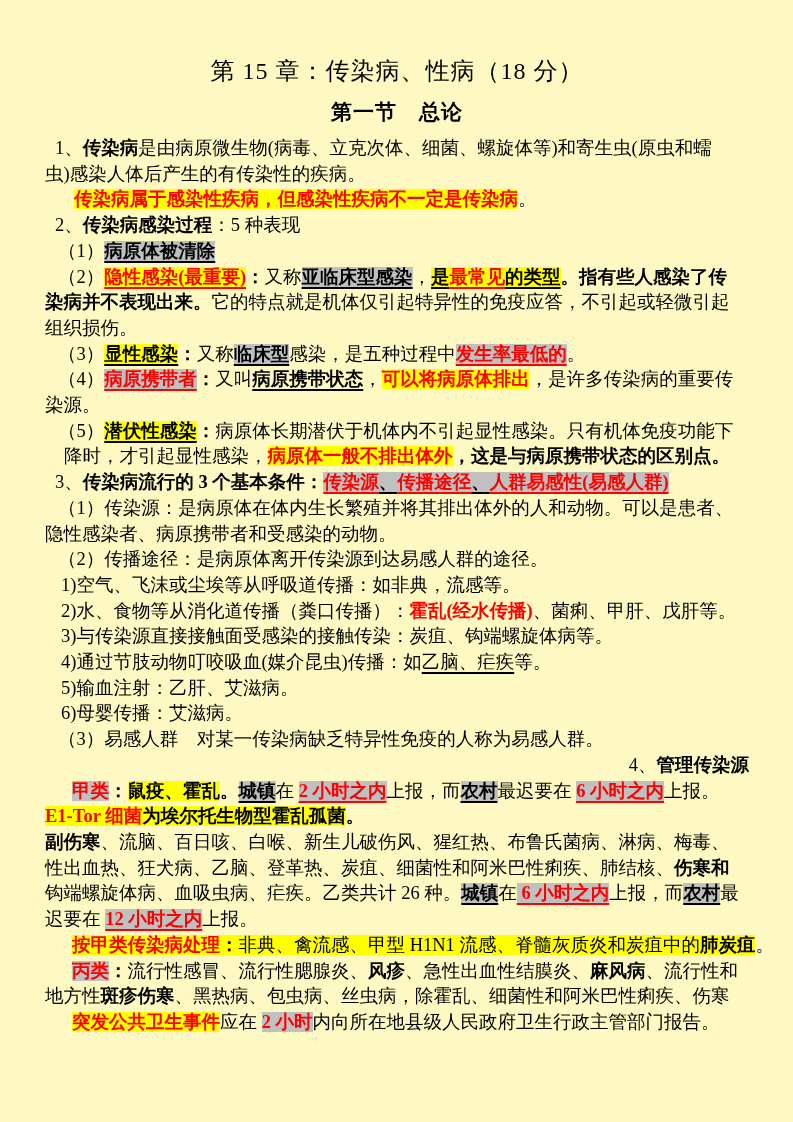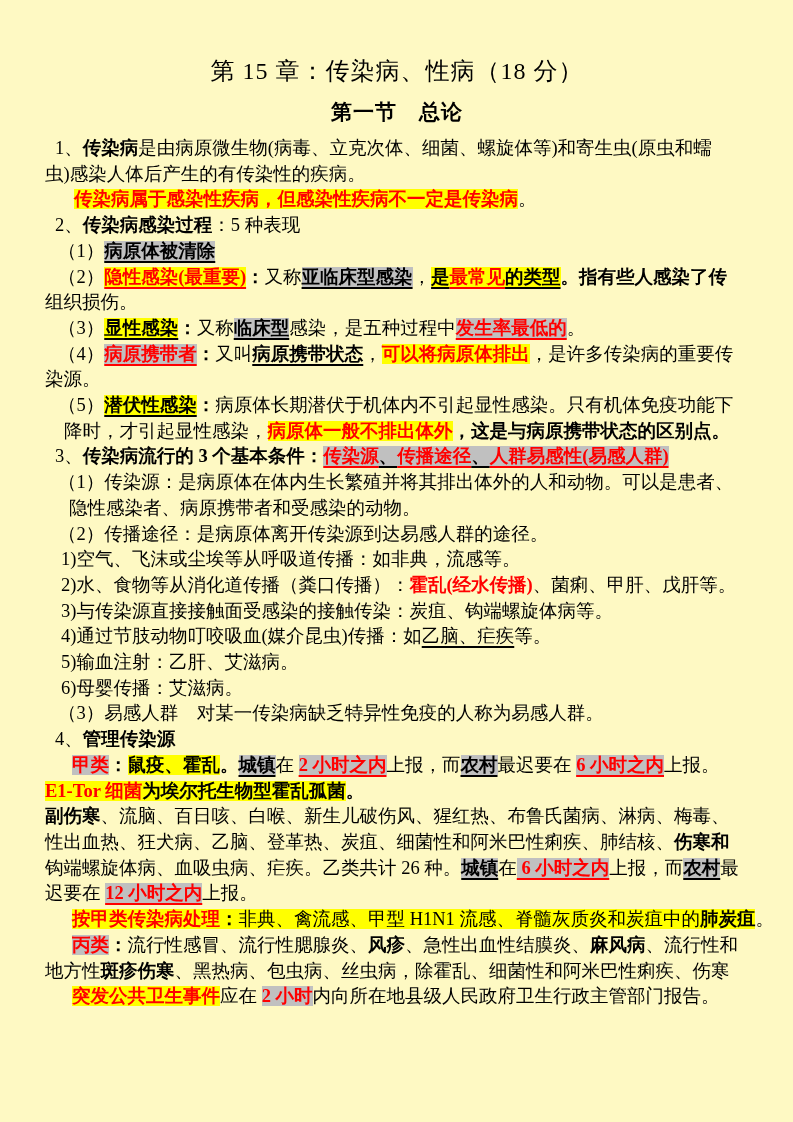--- a/index.html
+++ b/index.html
@@ -34,38 +34,39 @@
 <div class="page">
   <h1 class="title">第 15 章：传染病、性病（18 分）</h1>
   <h2 class="section">第一节　总论</h2>
   <div class="doc-body">
       <div class="line" style="text-indent: 10px;"><span>1、</span><span class="b">传染病</span><span>是由病原微生物(病毒、立克次体、细菌、螺旋体等)和寄生虫(原虫和蠕</span></div>
       <div class="line" style="text-indent: 0px;"><span>虫)感染人体后产生的有传染性的疾病。</span></div>
       <div class="line" style="text-indent: 29px;"><span class="b r hy">传染病属于感染性疾病，但感染性疾病不一定是传染病</span><span>。</span></div>
       <div class="line" style="text-indent: 10px;"><span>2、</span><span class="b">传染病感染过程</span><span>：5 种表现</span></div>
       <div class="line" style="text-indent: 13px;"><span>（1）</span><span class="b u hg">病原体被清除</span></div>
       <div class="line" style="text-indent: 13px;"><span>（2）</span><span class="b r u hy">隐性感染(最重要)</span><span class="b">：</span><span>又称</span><span class="b u hg">亚临床型感染</span><span>，</span><span class="b u hy">是</span><span class="b r u hy">最常见</span><span class="b u hy">的类型</span><span class="b">。指有些人感染了传</span></div>
+      <div class="line" style="text-indent: 0px;"><span class="b">染病并不表现出来。</span><span>它的特点就是机体仅引起特异性的免疫应答，不引起或轻微引起</span></div>
       <div class="line" style="text-indent: 0px;"><span>组织损伤。</span></div>
       <div class="line" style="text-indent: 13px;"><span>（3）</span><span class="b u hy">显性感染</span><span class="b">：</span><span>又称</span><span class="b u hg">临床型</span><span>感染，是五种过程中</span><span class="b r u hg">发生率最低的</span><span>。</span></div>
       <div class="line" style="text-indent: 13px;"><span>（4）</span><span class="b r u hg">病原携带者</span><span class="b">：</span><span>又叫</span><span class="b u">病原携带状态</span><span>，</span><span class="b r hy">可以将病原体排出</span><span>，是许多传染病的重要传</span></div>
       <div class="line" style="text-indent: 0px;"><span>染源。</span></div>
       <div class="line" style="text-indent: 13px;"><span>（5）</span><span class="b u hy">潜伏性感染</span><span class="b">：</span><span>病原体长期潜伏于机体内不引起显性感染。只有机体免疫功能下</span></div>
       <div class="line" style="text-indent: 0px; text-align: center;"><span>降时，才引起显性感染，</span><span class="b r hy">病原体一般不排出体外</span><span class="b">，这是与病原携带状态的区别点。</span></div>
       <div class="line" style="text-indent: 10px;"><span>3、</span><span class="b">传染病流行的 3 个基本条件：</span><span class="b r u hg">传染源</span><span class="b u hg">、</span><span class="b r u hg">传播途径</span><span class="b u hg">、</span><span class="b r u hg">人群易感性(易感人群)</span></div>
       <div class="line" style="text-indent: 13px;"><span>（1）传染源：是病原体在体内生长繁殖并将其排出体外的人和动物。可以是患者、</span></div>
-      <div class="line" style="text-indent: 0px; margin-left: 24px;"><span>隐性感染者、病原携带者和受感染的动物。</span></div>
+      <div class="line" style="text-indent: 0px;"><span>隐性感染者、病原携带者和受感染的动物。</span></div>
       <div class="line" style="text-indent: 13px;"><span>（2）传播途径：是病原体离开传染源到达易感人群的途径。</span></div>
       <div class="line" style="text-indent: 16px;"><span>1)空气、飞沫或尘埃等从呼吸道传播：如非典，流感等。</span></div>
       <div class="line" style="text-indent: 16px;"><span>2)水、食物等从消化道传播（粪口传播）：</span><span class="b r">霍乱(经水传播)</span><span>、菌痢、甲肝、戊肝等。</span></div>
       <div class="line" style="text-indent: 16px;"><span>3)与传染源直接接触面受感染的接触传染：炭疽、钩端螺旋体病等。</span></div>
       <div class="line" style="text-indent: 16px;"><span>4)通过节肢动物叮咬吸血(媒介昆虫)传播：如</span><span class="u">乙脑、疟疾</span><span>等。</span></div>
       <div class="line" style="text-indent: 16px;"><span>5)输血注射：乙肝、艾滋病。</span></div>
       <div class="line" style="text-indent: 16px;"><span>6)母婴传播：艾滋病。</span></div>
       <div class="line" style="text-indent: 13px;"><span>（3）易感人群　对某一传染病缺乏特异性免疫的人称为易感人群。</span></div>
-      <div class="line" style="text-indent: 10px;"><span>4、</span><span class="b">管理传染源</span></div>
+      <div class="line" style="text-indent: 10px; text-align: right;"><span>4、</span><span class="b">管理传染源</span></div>
       <div class="line" style="text-indent: 27px;"><span class="b r hg">甲类</span><span class="b">：</span><span class="b hy">鼠疫、霍乱</span><span class="b">。</span><span class="b u hg">城镇</span><span>在 </span><span class="b r u hg">2 小时之内</span><span>上报，而</span><span class="b u hg">农村</span><span>最迟要在 </span><span class="b r u hg">6 小时之内</span><span>上报。</span></div>
       <div class="line" style="text-indent: 0px;"><span class="b r hy">E1-Tor 细菌</span><span class="b hy">为埃尔托生物型霍乱孤菌</span><span class="b">。</span></div>
       <div class="line" style="text-indent: 0px;"><span class="b">副伤寒</span><span>、流脑、百日咳、白喉、新生儿破伤风、猩红热、布鲁氏菌病、淋病、梅毒、</span></div>
       <div class="line" style="text-indent: 0px;"><span>性出血热、狂犬病、乙脑、登革热、炭疽、细菌性和阿米巴性痢疾、肺结核、</span><span class="b">伤寒和</span></div>
       <div class="line" style="text-indent: 0px;"><span>钩端螺旋体病、血吸虫病、疟疾。乙类共计 26 种。</span><span class="b u hg">城镇</span><span>在</span><span class="b r u hg"> 6 小时之内</span><span>上报，而</span><span class="b u hg">农村</span><span>最</span></div>
       <div class="line" style="text-indent: 0px;"><span>迟要在 </span><span class="b r u hg">12 小时之内</span><span>上报。</span></div>
       <div class="line" style="text-indent: 27px;"><span class="b r hy">按甲类传染病处理</span><span class="b hy">：</span><span class="hy">非典、禽流感、甲型 H1N1 流感、脊髓灰质炎和炭疽中的</span><span class="b hy">肺炭疽</span><span>。</span></div>
       <div class="line" style="text-indent: 27px;"><span class="b r hg">丙类</span><span class="b">：</span><span>流行性感冒、流行性腮腺炎、</span><span class="b">风疹</span><span>、急性出血性结膜炎、</span><span class="b">麻风病</span><span>、流行性和</span></div>
       <div class="line" style="text-indent: 0px;"><span>地方性</span><span class="b">斑疹伤寒</span><span>、黑热病、包虫病、丝虫病，除霍乱、细菌性和阿米巴性痢疾、伤寒</span></div>
       <div class="line" style="text-indent: 27px;"><span class="b r hy">突发公共卫生事件</span><span>应在 </span><span class="b r hg">2 小时</span><span>内向所在地县级人民政府卫生行政主管部门报告。</span></div>

